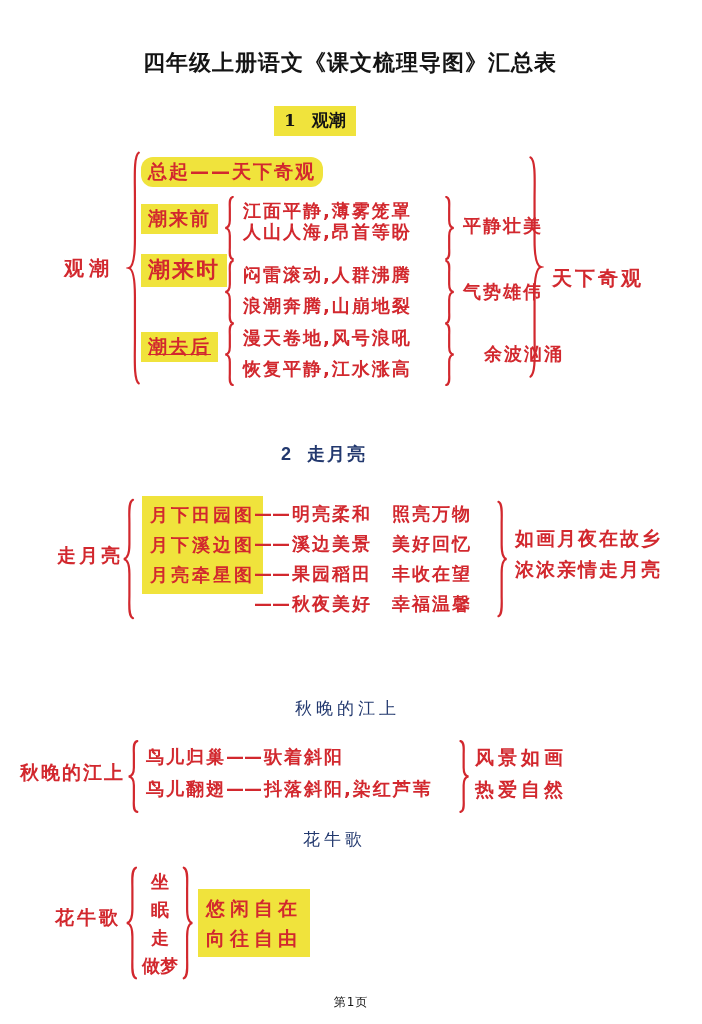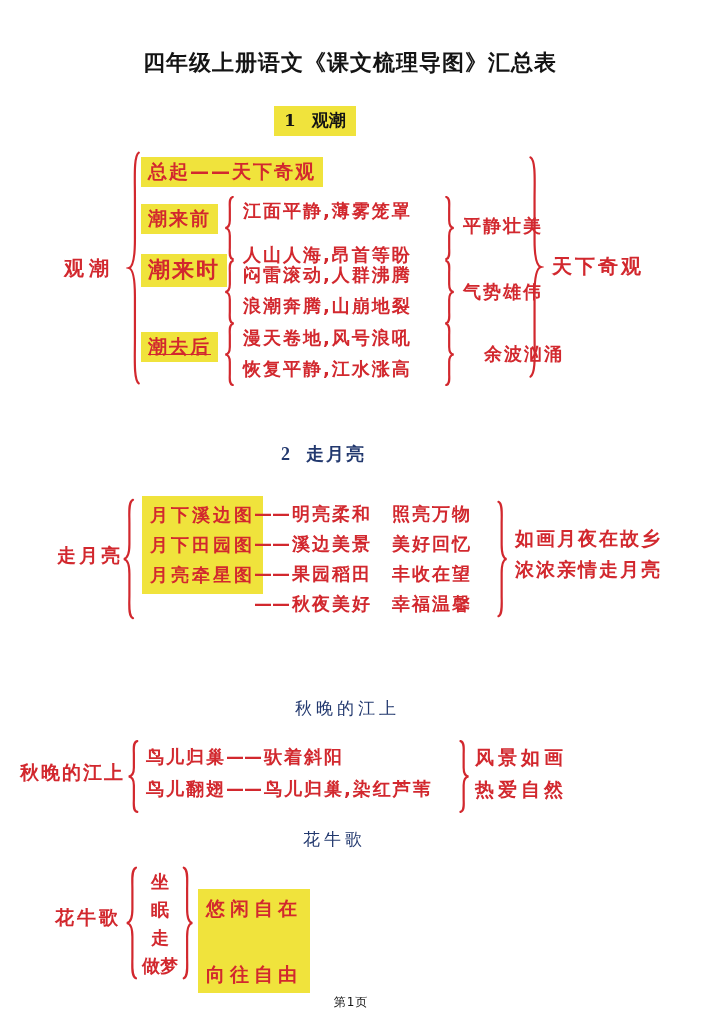--- a/index.html
+++ b/index.html
@@ -16,21 +16,21 @@
   }
   .hl{background:var(--yellow,#f0e33c);}
   .lesson1-head{
     position:absolute;left:274px;top:106px;padding:3px 10px 4px 10px;
     font-size:17px;font-weight:700;color:var(--ink,#111);
     font-family:"DejaVu Serif","Liberation Serif",serif;
   }
   .lesson1-head .num{margin-right:16px;}
   .blue-head{
     position:absolute;color:var(--navy,#22386e);font-weight:700;
-    font-size:18px;font-family:Liberation Serif, serif;
+    font-size:18px;font-family:Liberation Sans, sans-serif;
     letter-spacing:2px;
   }
   .blue-head .num{margin-right:16px;letter-spacing:0;}
   .blue-sub{
     position:absolute;color:var(--navy,#22386e);font-size:17px;
     font-family:"DejaVu Serif","Liberation Serif",serif;letter-spacing:4px;
   }
   .hand{
     position:absolute;color:var(--red,#d2282e);font-size:18px;
     letter-spacing:2px;font-weight:600;white-space:nowrap;line-height:1.2;
@@ -70,28 +70,28 @@
     <span class="num">1</span><span>观潮</span>
   </div>
 
   <div class="abs" style="left:0;top:0;">
     <span class="hand root" style="left:64px;top:256px;">观潮</span>
 
     <svg class="brace" style="left:126px;top:149px;" width="17" height="238" viewBox="0 0 20 100" preserveAspectRatio="none">
       <path d="M 15 1.5 C 9 3 10.5 12 10.5 20 L 10.5 38 C 10.5 46 8 49.5 3.5 50 C 8 50.5 10.5 54 10.5 62 L 10.5 80 C 10.5 88 9 97 15 98.5"></path>
     </svg>
 
-    <span class="hand tag hl" style="left:141px;top:157px;font-size:19px;">总起——天下奇观</span>
+    <span class="hand tag hl" style="left:141px;top:157px;font-size:19px;border-radius:12px;">总起——天下奇观</span>
 
     <span class="hand tag hl" style="left:141px;top:204px;font-size:19px;">潮来前</span>
     <svg class="brace" style="left:223px;top:196px;" width="13" height="64" viewBox="0 0 20 100" preserveAspectRatio="none">
       <path d="M 15 1.5 C 9 3 10.5 12 10.5 20 L 10.5 38 C 10.5 46 8 49.5 3.5 50 C 8 50.5 10.5 54 10.5 62 L 10.5 80 C 10.5 88 9 97 15 98.5"></path>
     </svg>
     <span class="hand" style="left:243px;top:200px;">江面平静,薄雾笼罩</span>
-    <span class="hand" style="left:243px;top:244px;">人山人海,昂首等盼</span>
+    <span class="hand" style="left:243px;top:221px;">人山人海,昂首等盼</span>
     <svg class="brace" style="left:443px;top:196px;" width="13" height="64" viewBox="0 0 20 100" preserveAspectRatio="none">
       <path d="M 5 1.5 C 11 3 9.5 12 9.5 20 L 9.5 38 C 9.5 46 12 49.5 16.5 50 C 12 50.5 9.5 54 9.5 62 L 9.5 80 C 9.5 88 11 97 5 98.5"></path>
     </svg>
     <span class="hand result" style="left:463px;top:215px;">平静壮美</span>
 
     <span class="hand tag hl" style="left:141px;top:254px;font-size:22px;">潮来时</span>
     <svg class="brace" style="left:223px;top:260px;" width="13" height="64" viewBox="0 0 20 100" preserveAspectRatio="none">
       <path d="M 15 1.5 C 9 3 10.5 12 10.5 20 L 10.5 38 C 10.5 46 8 49.5 3.5 50 C 8 50.5 10.5 54 10.5 62 L 10.5 80 C 10.5 88 9 97 15 98.5"></path>
     </svg>
     <span class="hand" style="left:243px;top:264px;">闷雷滚动,人群沸腾</span>
@@ -108,37 +108,37 @@
     <span class="hand" style="left:243px;top:327px;">漫天卷地,风号浪吼</span>
     <span class="hand" style="left:243px;top:358px;">恢复平静,江水涨高</span>
     <svg class="brace" style="left:443px;top:323px;" width="13" height="63" viewBox="0 0 20 100" preserveAspectRatio="none">
       <path d="M 5 1.5 C 11 3 9.5 12 9.5 20 L 9.5 38 C 9.5 46 12 49.5 16.5 50 C 12 50.5 9.5 54 9.5 62 L 9.5 80 C 9.5 88 11 97 5 98.5"></path>
     </svg>
     <span class="hand result" style="left:484px;top:343px;">余波汹涌</span>
 
     <svg class="brace" style="left:526px;top:154px;" width="18" height="226" viewBox="0 0 20 100" preserveAspectRatio="none">
       <path d="M 5 1.5 C 11 3 9.5 12 9.5 20 L 9.5 38 C 9.5 46 12 49.5 16.5 50 C 12 50.5 9.5 54 9.5 62 L 9.5 80 C 9.5 88 11 97 5 98.5"></path>
     </svg>
-    <span class="hand concl" style="left:552px;top:254px;">天下奇观</span>
+    <span class="hand concl" style="left:552px;top:266px;">天下奇观</span>
   </div>
 
   <div class="blue-head" style="left:281px;top:442px;">
     <span class="num">2</span><span>走月亮</span>
   </div>
 
   <div class="abs" style="left:0;top:0;">
     <span class="hand" style="left:57px;top:544px;font-size:19px;letter-spacing:3px;">走月亮</span>
 
     <svg class="brace" style="left:121px;top:498px;" width="16" height="122" viewBox="0 0 20 100" preserveAspectRatio="none">
       <path d="M 15 1.5 C 9 3 10.5 12 10.5 20 L 10.5 38 C 10.5 46 8 49.5 3.5 50 C 8 50.5 10.5 54 10.5 62 L 10.5 80 C 10.5 88 9 97 15 98.5"></path>
     </svg>
 
     <div class="yblock" style="left:142px;top:496px;">
+      <div class="row">月下田园图</div>
       <div class="row">月下溪边图</div>
-      <div class="row">月下田园图</div>
       <div class="row">月亮牵星图</div>
     </div>
 
     <span class="hand" style="left:254px;top:503px;"><span class="dash">——</span><span>明亮柔和　照亮万物</span></span>
     <span class="hand" style="left:254px;top:533px;"><span class="dash">——</span><span>溪边美景　美好回忆</span></span>
     <span class="hand" style="left:254px;top:563px;"><span class="dash">——</span><span>果园稻田　丰收在望</span></span>
     <span class="hand" style="left:254px;top:593px;"><span class="dash">——</span><span>秋夜美好　幸福温馨</span></span>
 
     <svg class="brace" style="left:495px;top:500px;" width="14" height="118" viewBox="0 0 20 100" preserveAspectRatio="none">
       <path d="M 5 1.5 C 11 3 9.5 12 9.5 20 L 9.5 38 C 9.5 46 12 49.5 16.5 50 C 12 50.5 9.5 54 9.5 62 L 9.5 80 C 9.5 88 11 97 5 98.5"></path>
@@ -151,21 +151,21 @@
   <div class="blue-sub" style="left:295px;top:697px;">秋晚的江上</div>
 
   <div class="abs" style="left:0;top:0;">
     <span class="hand" style="left:20px;top:761px;font-size:19px;letter-spacing:2px;">秋晚的江上</span>
 
     <svg class="brace" style="left:126px;top:740px;" width="15" height="73" viewBox="0 0 20 100" preserveAspectRatio="none">
       <path d="M 15 1.5 C 9 3 10.5 12 10.5 20 L 10.5 38 C 10.5 46 8 49.5 3.5 50 C 8 50.5 10.5 54 10.5 62 L 10.5 80 C 10.5 88 9 97 15 98.5"></path>
     </svg>
 
     <span class="hand" style="left:146px;top:746px;"><span>鸟儿归巢</span><span class="dash">——</span><span>驮着斜阳</span></span>
-    <span class="hand" style="left:146px;top:778px;"><span>鸟儿翻翅</span><span class="dash">——</span><span>鸟儿归巢,染红芦苇</span></span>
+    <span class="hand" style="left:146px;top:778px;"><span>鸟儿翻翅</span><span class="dash">——</span><span>抖落斜阳,染红芦苇</span></span>
 
     <svg class="brace" style="left:457px;top:740px;" width="14" height="73" viewBox="0 0 20 100" preserveAspectRatio="none">
       <path d="M 5 1.5 C 11 3 9.5 12 9.5 20 L 9.5 38 C 9.5 46 12 49.5 16.5 50 C 12 50.5 9.5 54 9.5 62 L 9.5 80 C 9.5 88 11 97 5 98.5"></path>
     </svg>
     <span class="hand" style="left:475px;top:746px;font-size:19px;letter-spacing:4px;">风景如画</span>
     <span class="hand" style="left:475px;top:778px;font-size:19px;letter-spacing:4px;">热爱自然</span>
   </div>
 
   <div class="blue-sub" style="left:303px;top:828px;">花牛歌</div>
 
@@ -182,19 +182,19 @@
       <div class="hand" style="position:static;letter-spacing:0;line-height:28px;">走</div>
       <div class="hand" style="position:static;letter-spacing:0;line-height:28px;">做梦</div>
     </div>
 
     <svg class="brace" style="left:180px;top:866px;" width="15" height="114" viewBox="0 0 20 100" preserveAspectRatio="none">
       <path d="M 5 1.5 C 11 3 9.5 12 9.5 20 L 9.5 38 C 9.5 46 12 49.5 16.5 50 C 12 50.5 9.5 54 9.5 62 L 9.5 80 C 9.5 88 11 97 5 98.5"></path>
     </svg>
 
     <div class="yblock" style="left:198px;top:889px;">
       <div class="row" style="font-size:19px;letter-spacing:5px;">悠闲自在</div>
-      <div class="row" style="font-size:19px;letter-spacing:5px;margin-top:36px;">向往自由</div>
+      <div class="row" style="font-size:19px;letter-spacing:5px;">向往自由</div>
     </div>
   </div>
 
   <div class="footer">第1页</div>
 
 </div>
 
 </body></html>

